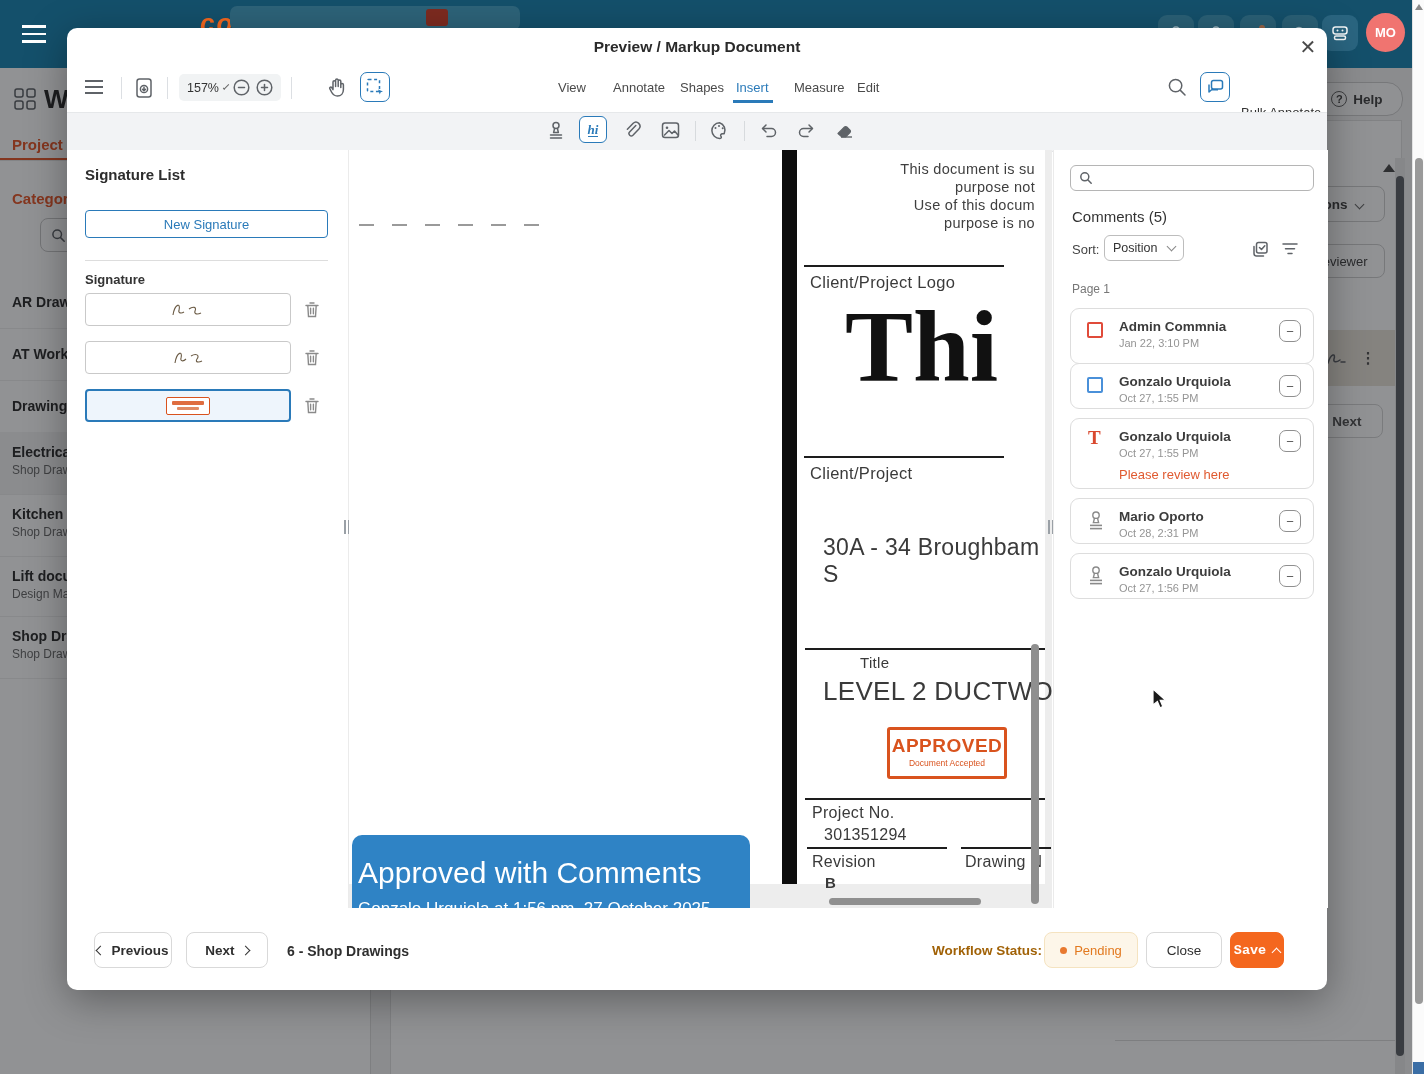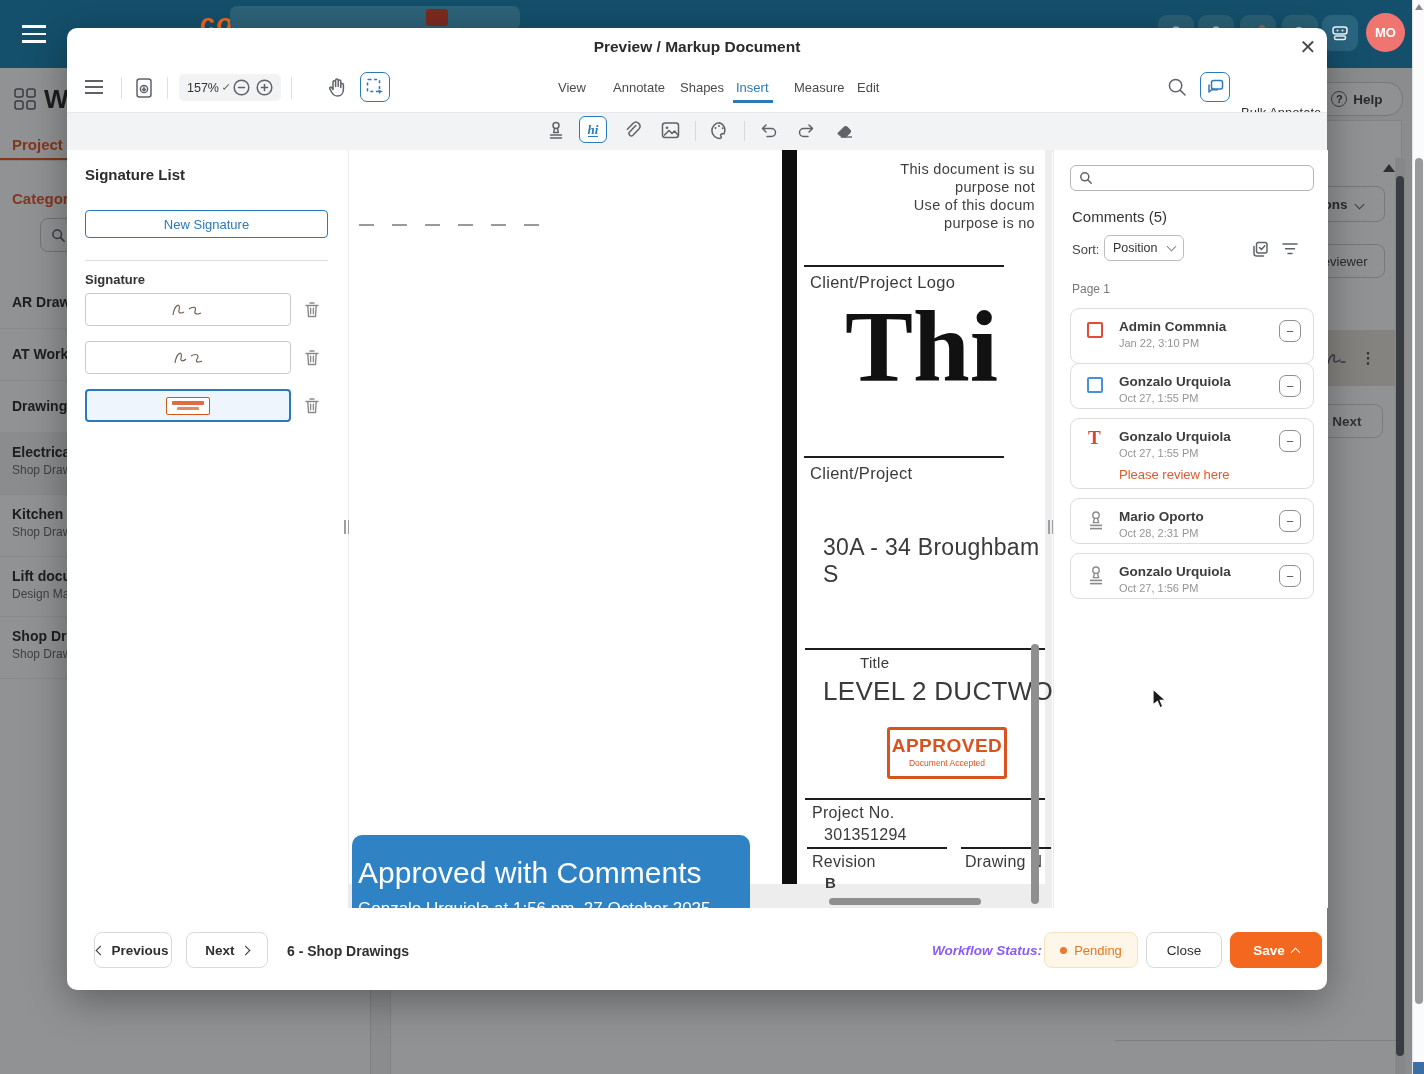--- a/index.html
+++ b/index.html
@@ -525,29 +525,29 @@
   <div class="fbtn" style="left:27px;top:904px;width:78px;">
     <span class="chev" style="transform:rotate(135deg);border-color:#333;"></span>
     <span>Previous</span>
   </div>
   <div class="fbtn" style="left:119px;top:904px;width:82px;">
     <span>Next</span>
     <span class="chev" style="transform:rotate(-45deg);border-color:#333;"></span>
   </div>
   <div class="abs" style="left:220px;top:915px;font-size:14px;font-weight:700;color:#2f2f2f;">6 - Shop Drawings</div>
 
-  <div class="abs" style="left:865px;top:915px;font-size:13.5px;font-weight:700;color:#8b5cf6;font-style:italic;">Workflow Status:</div>
+  <div class="abs" style="left:865px;top:915px;font-size:13.5px;font-weight:700;color:#a16207;">Workflow Status:</div>
   <div class="abs" style="left:977px;top:904px;width:94px;height:36px;background:#FDF6E9;border:1px solid #F5E3C0;border-radius:8px;box-sizing:border-box;display:flex;align-items:center;justify-content:center;gap:7px;">
     <span style="width:7px;height:7px;border-radius:50%;background:#E8792F;"></span>
     <span style="font-size:13px;color:#E2791F;">Pending</span>
   </div>
   <div class="fbtn" style="left:1079px;top:904px;width:76px;font-weight:400;">
     <span>Close</span>
   </div>
-  <div class="fbtn" style="left:1163px;top:904px;width:92px;background:#F4671E;border-color:#F4671E;color:#fff;font-weight:700;">
+  <div class="fbtn" style="left:1163px;top:904px;width:54px;background:#F4671E;border-color:#F4671E;color:#fff;font-weight:700;font-family:Liberation Mono, monospace;">
     <span>Save</span>
     <span class="chev" style="transform:rotate(-135deg);border-color:#fff;margin-top:4px;"></span>
   </div>
 </div>
 
 <div class="abs" style="left:1152px;top:688px;z-index:30;">
   <svg width="18" height="24">
       <path d="M1 1 L1 17 L5.4 13.4 L8 19.8 L10.8 18.6 L8.2 12.4 L13.6 12.2 Z" fill="#1a1a1a" stroke="#fff" stroke-width="1.2"></path>
     </svg>
 </div>

